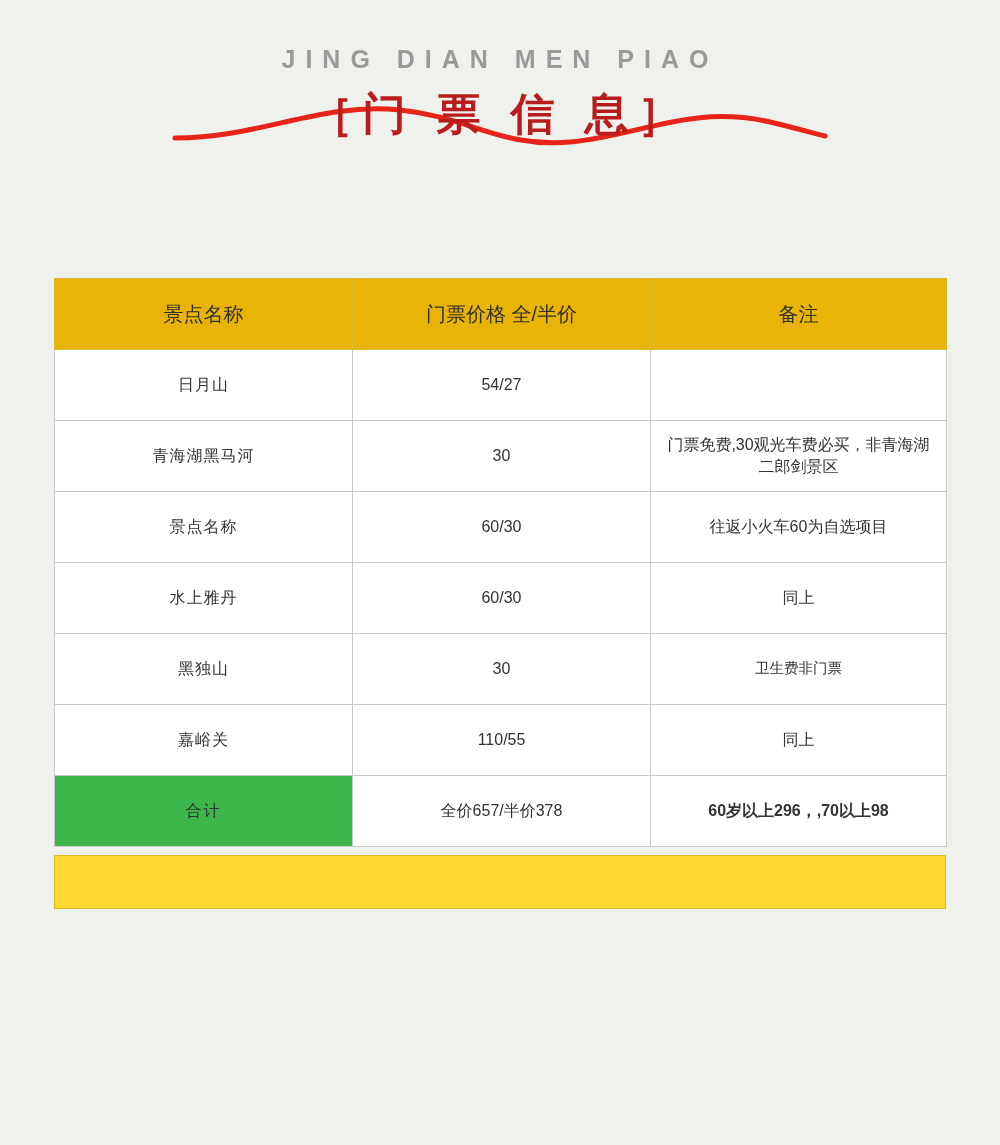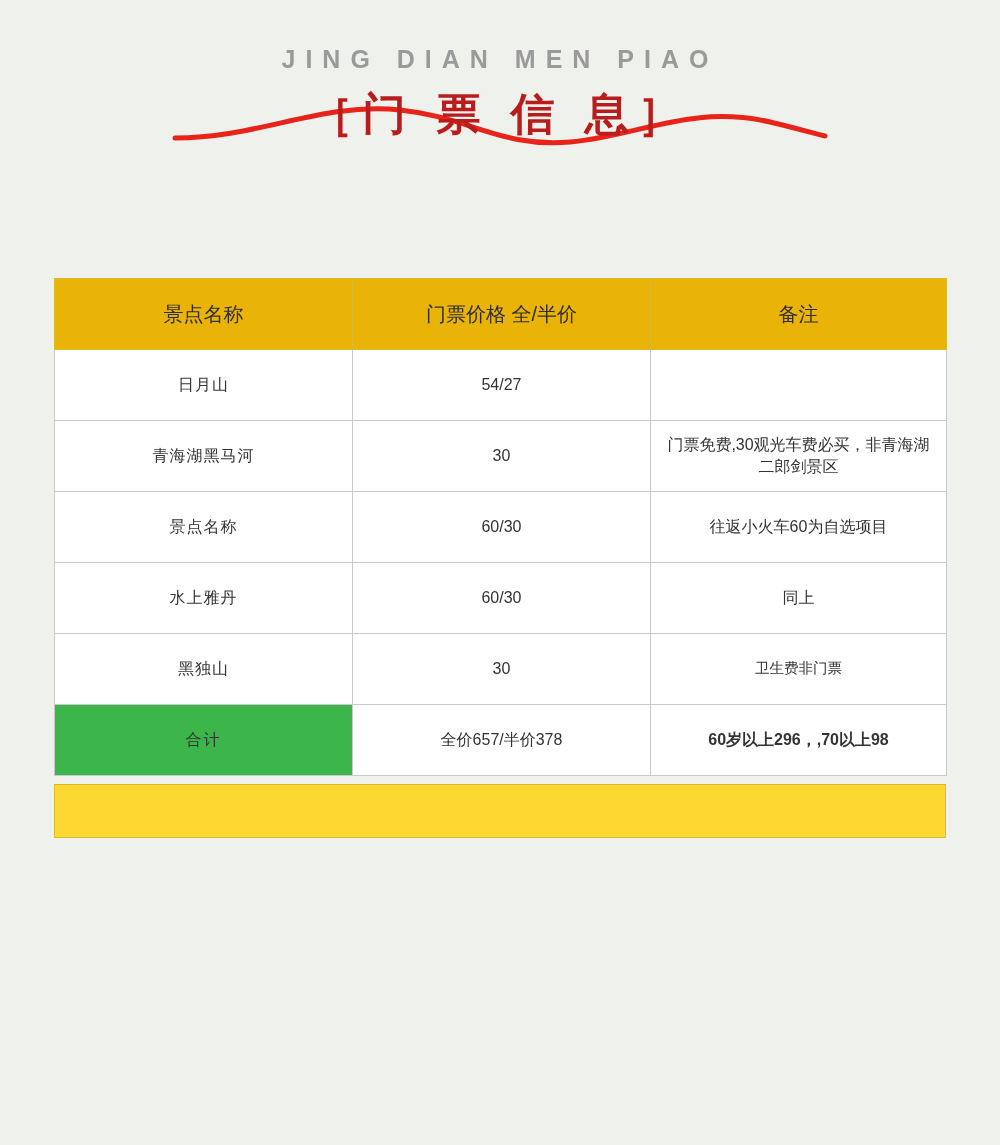--- a/index.html
+++ b/index.html
@@ -197,20 +197,25 @@
         <tr>
           <td class="name-cell">水上雅丹</td>
           <td class="price-cell">60/30</td>
           <td class="note-cell note-plain">同上</td>
         </tr>
         <tr>
           <td class="name-cell">黑独山</td>
           <td class="price-cell">30</td>
           <td class="note-cell note-red small">卫生费非门票</td>
         </tr>
+        <tr>
+          <td class="name-cell">嘉峪关</td>
+          <td class="price-cell">110/55</td>
+          <td class="note-cell note-plain">同上</td>
+        </tr>
         <tr class="total">
           <td class="total-label">合计</td>
           <td class="total-price">全价657/半价378</td>
           <td class="total-note">60岁以上296，,70以上98</td>
         </tr>
       </tbody>
     </table>
 
     <div class="footer-bar">
       

